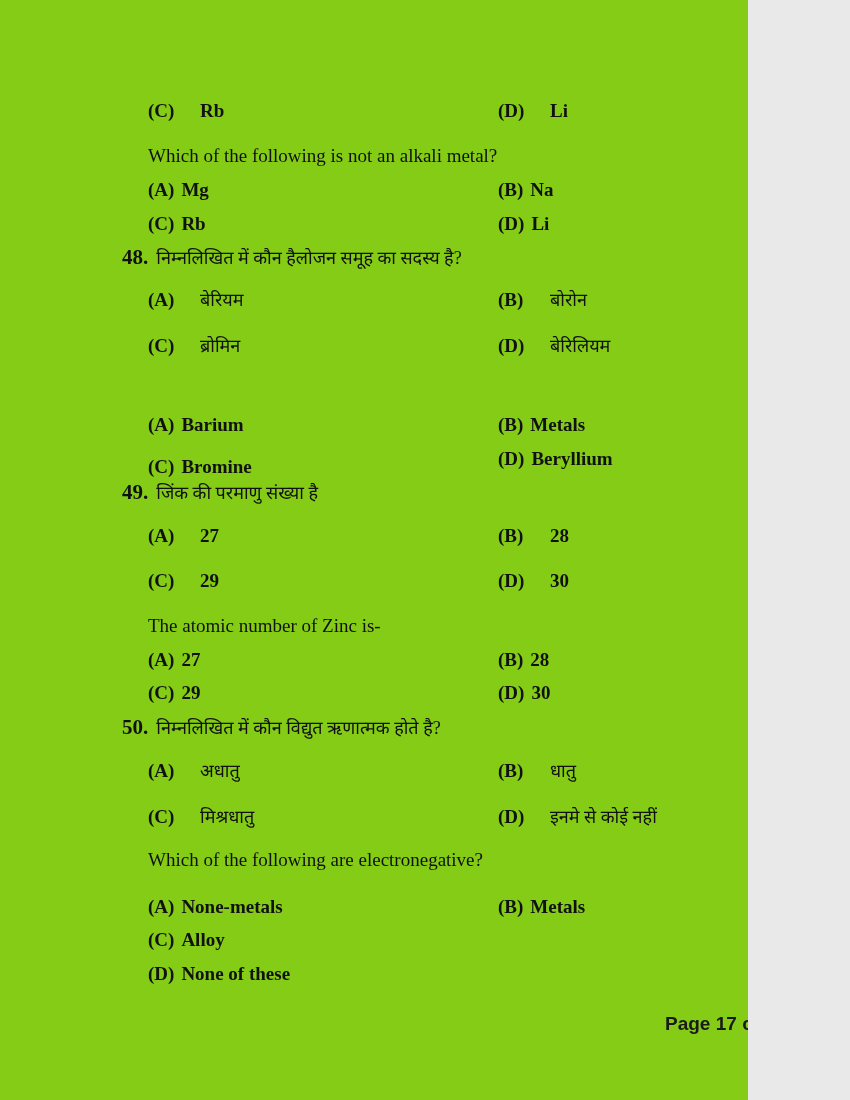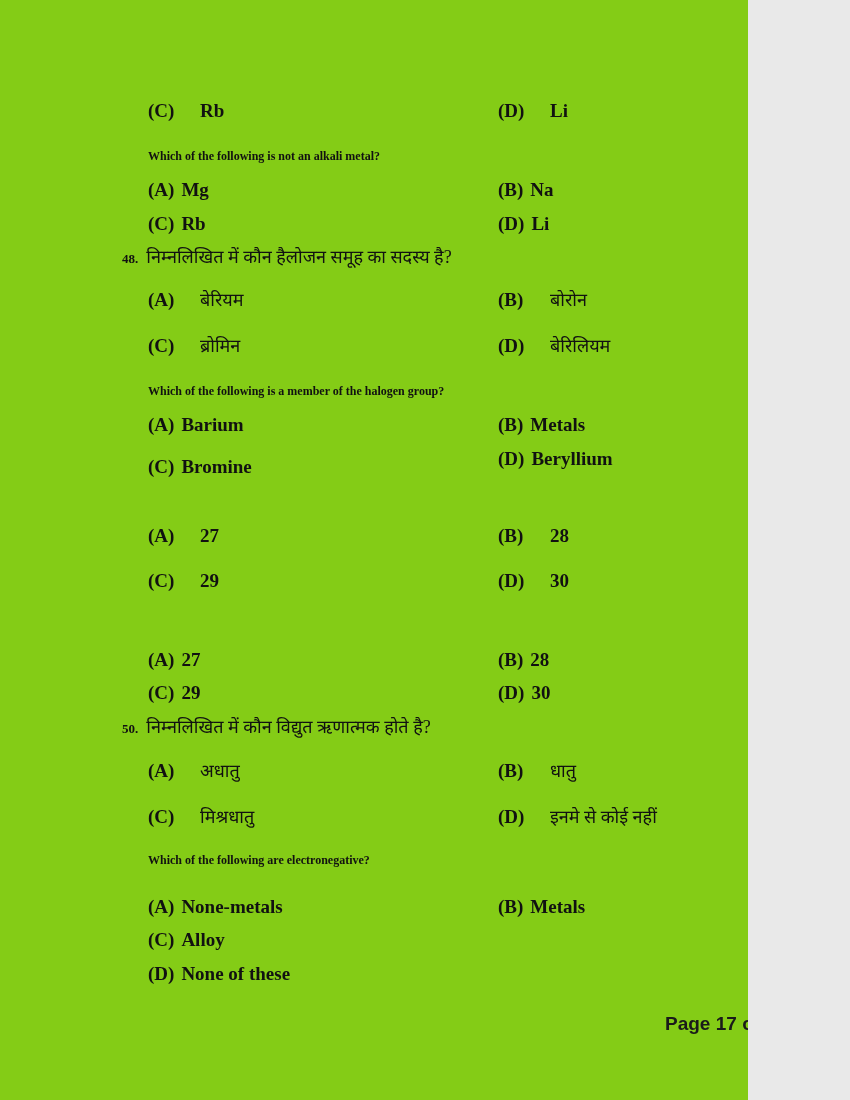--- a/index.html
+++ b/index.html
@@ -5,26 +5,26 @@
   html,body{margin:0;padding:0;background:#e9e9e9;}
   .page{
     position:relative;
     width:748px;height:1100px;
     background:#84cc16;
     overflow:hidden;
     color:#111111;
   }
   .abs{position:absolute;white-space:nowrap;line-height:22px;}
   
-  .eng{font-family:"Liberation Serif",serif;font-weight:bold;font-size:12px;}
+  .eng{font-family:"Liberation Serif",serif;font-weight:normal;font-size:19px;}
   .engopt{font-family:"Liberation Serif",serif;font-weight:bold;font-size:19px;}
   
   .hin{font-family:"Liberation Serif",serif;font-weight:normal;font-size:18px;}
   
-  .qnum{font-family:"Liberation Serif",serif;font-weight:bold;font-size:13px;margin-right:8px;}
+  .qnum{font-family:"Liberation Serif",serif;font-weight:bold;font-size:21px;margin-right:8px;}
   
   .olab{font-family:"Liberation Serif",serif;font-weight:600;font-size:19px;}
   
   .pair-h .olab{display:inline-block;min-width:52px;}
   
   .pair-e .olab{margin-right:7px;}
   .col2{left:498px;}
   .col1{left:148px;}
   .qline{left:122px;}
   .footer{
@@ -71,47 +71,50 @@
   <div class="abs col2 pair-h" style="top:289px">
     <span class="olab">(B)</span><span class="hin">बोरोन</span>
   </div>
   <div class="abs col1 pair-h" style="top:335px">
     <span class="olab">(C)</span><span class="hin">ब्रोमिन</span>
   </div>
   <div class="abs col2 pair-h" style="top:335px">
     <span class="olab">(D)</span><span class="hin">बेरिलियम</span>
   </div>
 
-  <div class="abs col1 eng" style="top:380px">Which of the following is a member of the halogen group?</div>
   <div class="abs col1 pair-e" style="top:414px">
     <span class="olab engopt">(A)</span><span class="engopt">Barium</span>
   </div>
   <div class="abs col2 pair-e" style="top:414px">
     <span class="olab engopt">(B)</span><span class="engopt">Metals</span>
   </div>
   <div class="abs col1 pair-e" style="top:456px">
     <span class="olab engopt">(C)</span><span class="engopt">Bromine</span>
   </div>
   <div class="abs col2 pair-e" style="top:448px">
     <span class="olab engopt">(D)</span><span class="engopt">Beryllium</span>
   </div>
 
+  <div class="abs qline" style="top:481px">
+    <span class="qnum">49.</span><span class="hin">जिंक की परमाणु संख्या है</span>
+  </div>
   <div class="abs col1 pair-h" style="top:525px">
     <span class="olab">(A)</span><span class="engopt">27</span>
   </div>
   <div class="abs col2 pair-h" style="top:525px">
     <span class="olab">(B)</span><span class="engopt">28</span>
   </div>
   <div class="abs col1 pair-h" style="top:570px">
     <span class="olab">(C)</span><span class="engopt">29</span>
   </div>
   <div class="abs col2 pair-h" style="top:570px">
     <span class="olab">(D)</span><span class="engopt">30</span>
   </div>
 
+  <div class="abs col1 eng" style="top:615px">The atomic number of Zinc is-</div>
   <div class="abs col1 pair-e" style="top:649px">
     <span class="olab engopt">(A)</span><span class="engopt">27</span>
   </div>
   <div class="abs col2 pair-e" style="top:649px">
     <span class="olab engopt">(B)</span><span class="engopt">28</span>
   </div>
   <div class="abs col1 pair-e" style="top:682px">
     <span class="olab engopt">(C)</span><span class="engopt">29</span>
   </div>
   <div class="abs col2 pair-e" style="top:682px">

